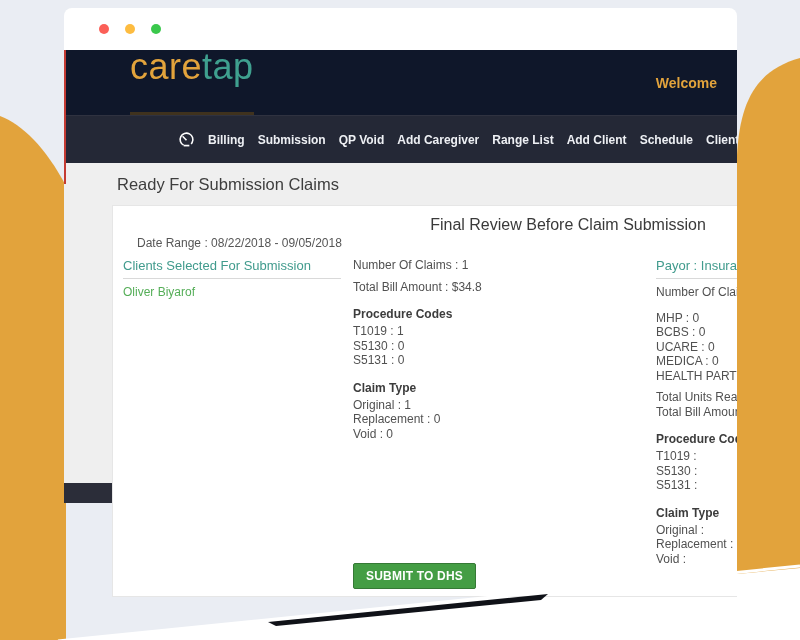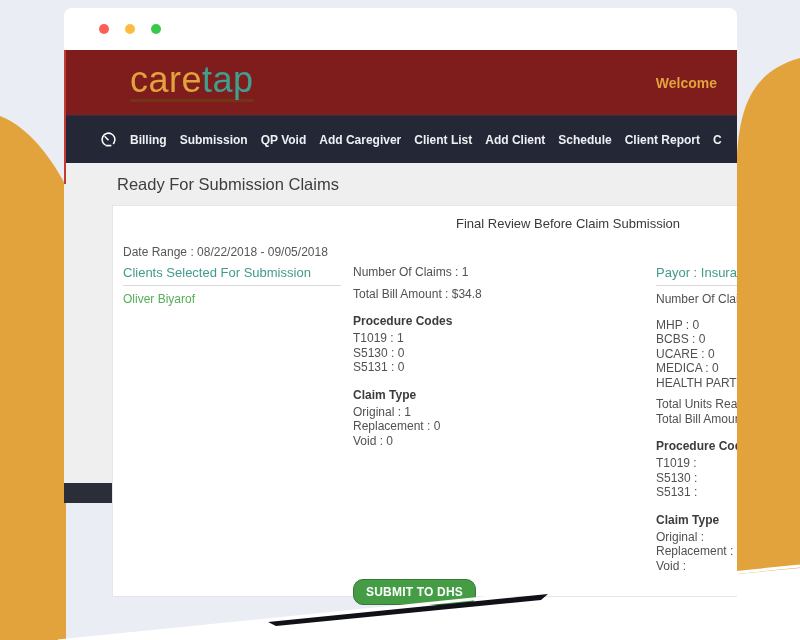--- a/index.html
+++ b/index.html
@@ -13,51 +13,51 @@
   #deco-top{z-index:4;}
 
   
   .window{position:absolute;left:64px;top:8px;width:673px;height:632px;z-index:2;}
   .topbar{height:42px;background:#ffffff;border-radius:8px 8px 0 0;display:flex;align-items:center;padding-left:35px;gap:16px;box-sizing:border-box;}
   .dot{width:10px;height:10px;border-radius:50%;}
   .dot.red{background:#fb5f57;}
   .dot.yellow{background:#fdbc40;}
   .dot.green{background:#3ac84c;}
 
-  .appbar{height:65px;background:#7f1d1d;position:relative;display:flex;align-items:center;}
+  .appbar{height:65px;background:#0f172a;position:relative;display:flex;}
   .logo{margin-left:66px;font-size:36px;line-height:0.95;letter-spacing:.5px;border-bottom:3px solid rgba(104,72,20,.55);padding-bottom:1px;cursor:pointer;}
   .logo .care{color:#e2a33c;}
   .logo .tap{color:#3fa08f;}
   .welcome{position:absolute;right:20px;top:50%;transform:translateY(-50%);color:#e2a33c;font-size:14px;font-weight:bold;cursor:pointer;}
 
-  .navbar{height:48px;background:#242836;display:flex;align-items:center;padding-left:36px;gap:13px;white-space:nowrap;box-sizing:border-box;border-top:1px solid rgba(255,255,255,.05);}
+  .navbar{height:48px;background:#242836;display:flex;align-items:center;padding-left:114px;gap:13px;white-space:nowrap;box-sizing:border-box;border-top:1px solid rgba(255,255,255,.05);}
   .nav-item{color:#eef0f4;font-size:12px;font-weight:700;cursor:pointer;}
   .gauge{width:17px;height:17px;flex:0 0 auto;}
 
   .content{height:320px;background:#efefef;position:relative;}
   .page-heading{position:absolute;left:53px;top:12px;font-size:16.5px;color:#3e3e3e;}
 
   .panel{position:absolute;left:48px;top:42px;width:910px;height:392px;background:#ffffff;border:1px solid #e6e6e6;box-sizing:border-box;}
-  .panel-title{position:absolute;left:455px;top:10px;transform:translateX(-50%);font-size:13px;color:#3a3a3a;white-space:nowrap;}
-  .date-range{position:absolute;left:10px;top:30px;font-size:12px;color:#565656;margin-top:9px;}
+  .panel-title{position:absolute;left:455px;top:10px;transform:translateX(-50%);font-size:16px;color:#3a3a3a;white-space:nowrap;}
+  .date-range{position:absolute;left:24px;top:30px;font-size:12px;color:#565656;}
 
-  .col{position:absolute;top:59px;font-size:12px;color:#515151;}
+  .col{position:absolute;top:52px;font-size:12px;color:#515151;}
   .col-1{left:10px;width:218px;}
   .col-2{left:240px;width:272px;}
   .col-3{left:543px;width:270px;}
   .col-heading{font-size:13px;color:#419b8d;padding-bottom:5px;border-bottom:1px solid #d9d9d9;margin-bottom:6px;white-space:nowrap;}
   .line{line-height:14.5px;white-space:nowrap;}
   .client-name .line{color:#55ae58;}
   .gap-sm{margin-top:7px;}
   .gap-md{margin-top:11px;}
   .sub-heading{font-weight:bold;color:#3c3c3c;margin-top:13px;margin-bottom:3px;font-size:12px;white-space:nowrap;}
 
   .submit-btn{
-    position:absolute;left:240px;top:373px;
-    background:#449d44;border:1px solid #357935;border-radius:10px;
+    position:absolute;left:240px;top:357px;
+    background:#449d44;border:1px solid #357935;border-radius:2px;
     color:#ffffff;font-size:12px;font-weight:bold;letter-spacing:.2px;
     padding:5px 12px;cursor:pointer;font-family:"Liberation Sans",sans-serif;
   }
   .winfooter{height:20px;background:#2b2d39;}
 </style>
 </head>
 <body>
 
 <svg class="deco" id="deco-back">
   <path d="M0,116 C22,124 46,148 66,186 L66,640 L0,640 Z" fill="#e2a33c"></path>
@@ -87,21 +87,21 @@
     </svg>
 
       <span class="nav-item">Billing</span>
 
       <span class="nav-item">Submission</span>
 
       <span class="nav-item">QP Void</span>
 
       <span class="nav-item">Add Caregiver</span>
 
-      <span class="nav-item">Client List</span>
+      <span class="nav-item">Range List</span>
 
       <span class="nav-item">Add Client</span>
 
       <span class="nav-item">Schedule</span>
 
       <span class="nav-item">Client Report</span>
 
       <span class="nav-item">C</span>
     </div>
 

